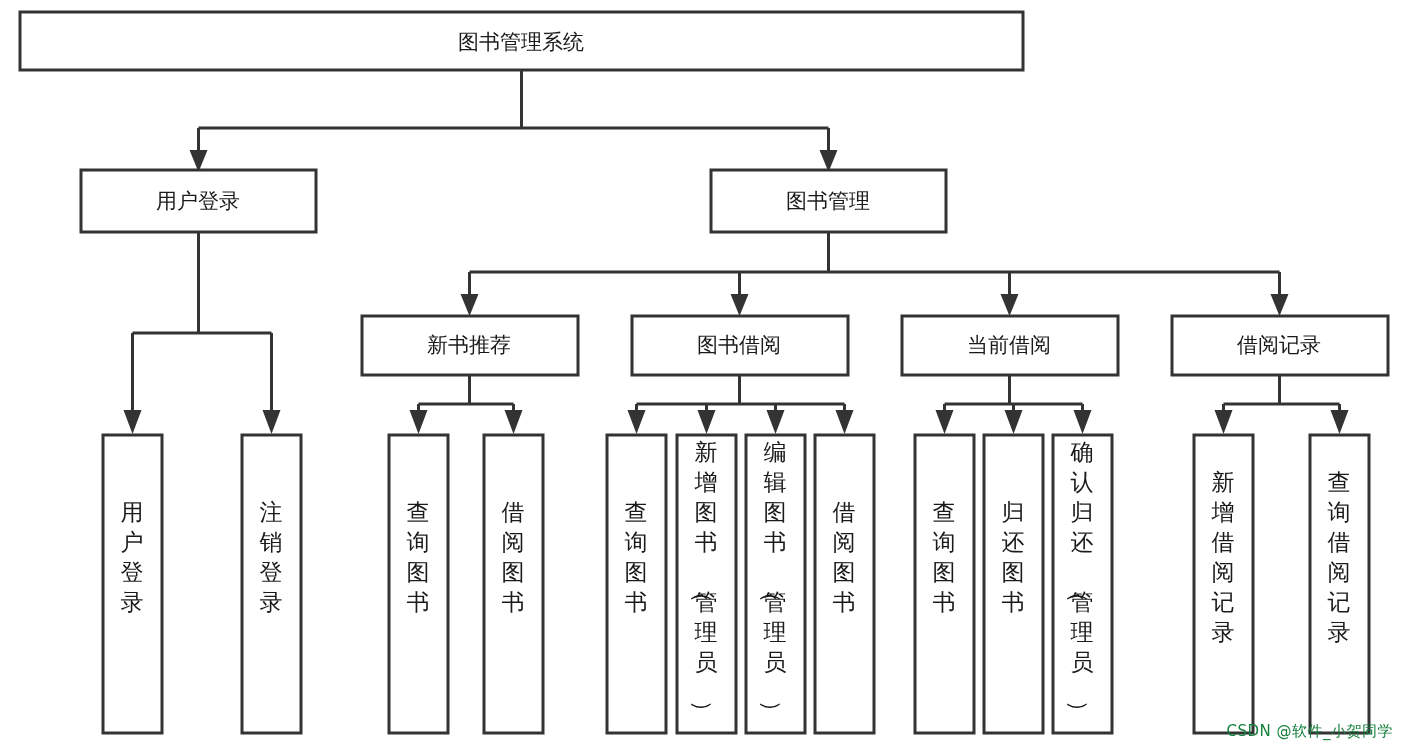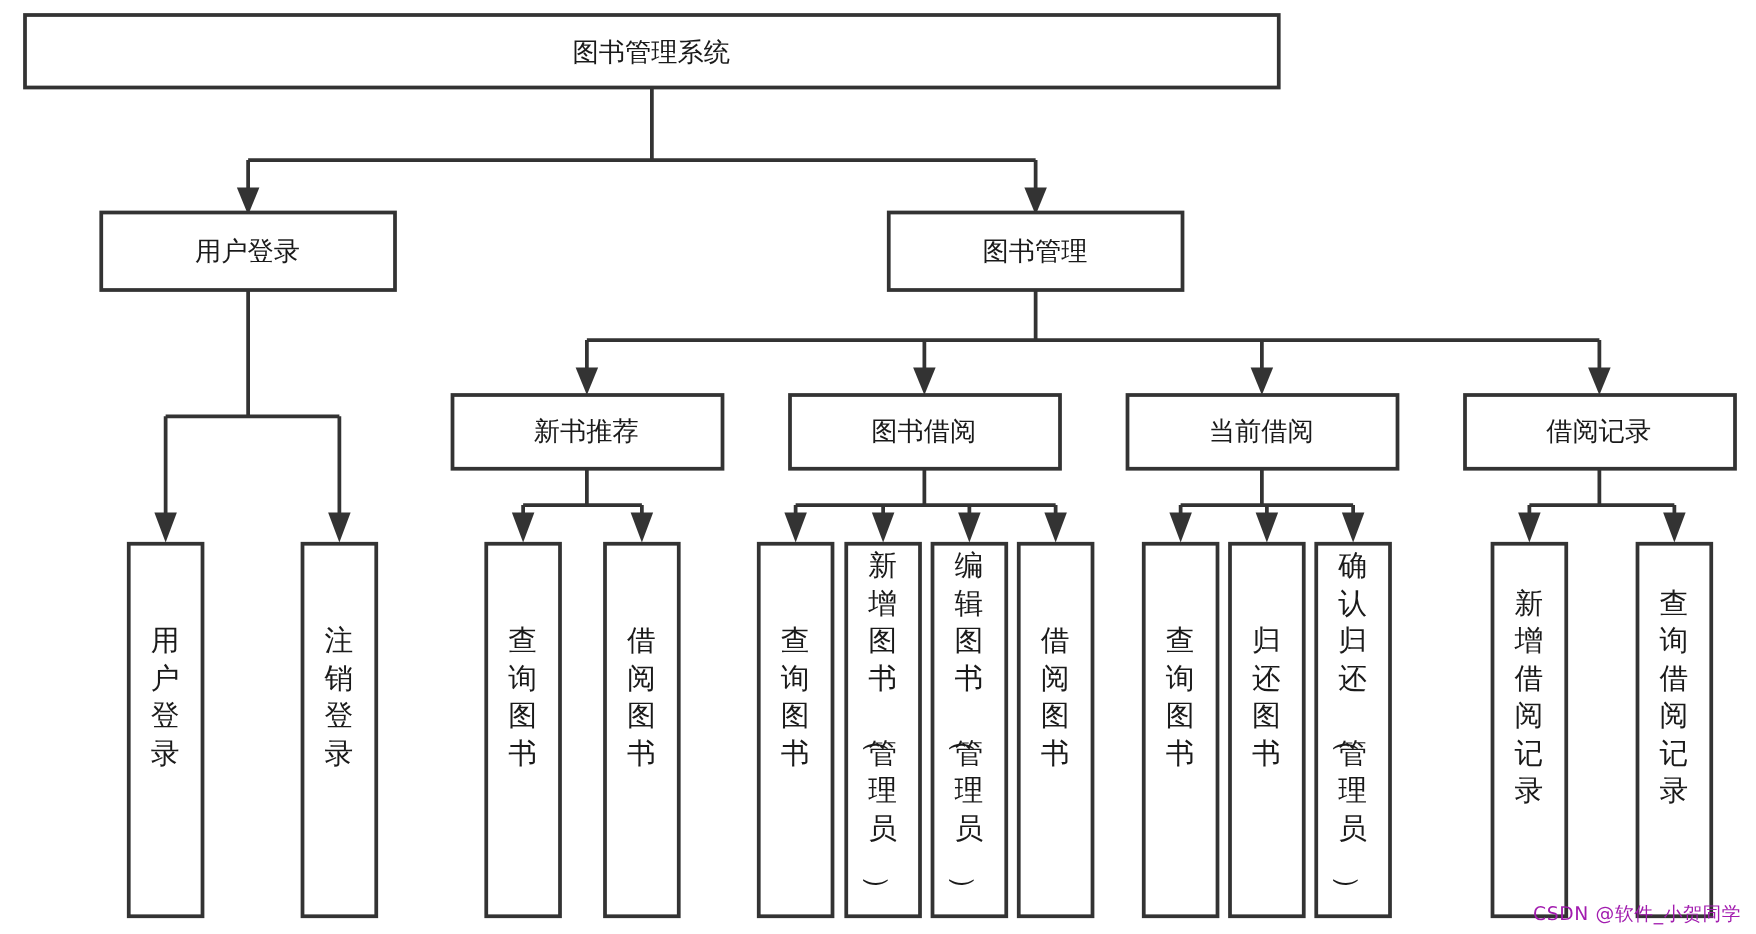--- a/index.html
+++ b/index.html
@@ -54,21 +54,21 @@
     font-size: 23px;
     fill: #1a1a1a;
     text-anchor: middle;
   }
   .watermark {
     position: absolute;
     right: 12px;
     bottom: 6px;
     font-family: "DejaVu Sans", sans-serif;
     font-size: 15px;
-    color: #a21caf;
+    color: #15803d;
     letter-spacing: 0.5px;
     white-space: nowrap;
     user-select: none;
   }
 </style>
 </head>
 <body>
 
 <div id="diagram-root">
 

